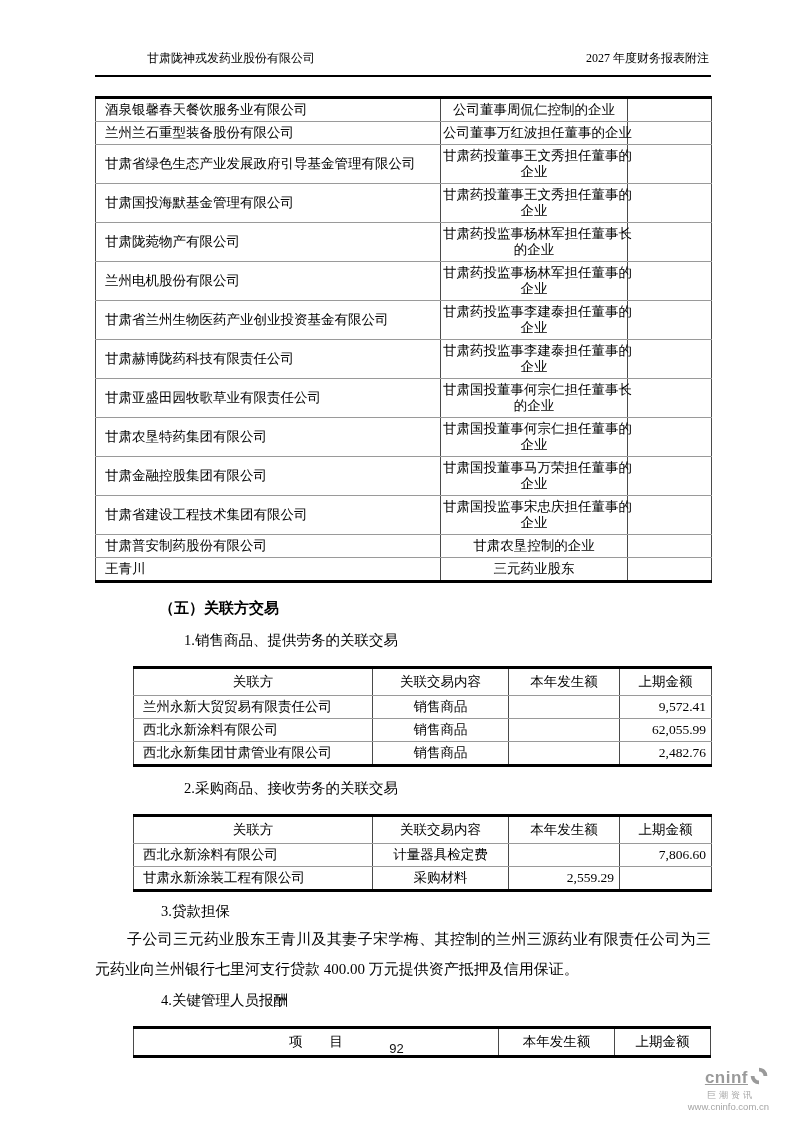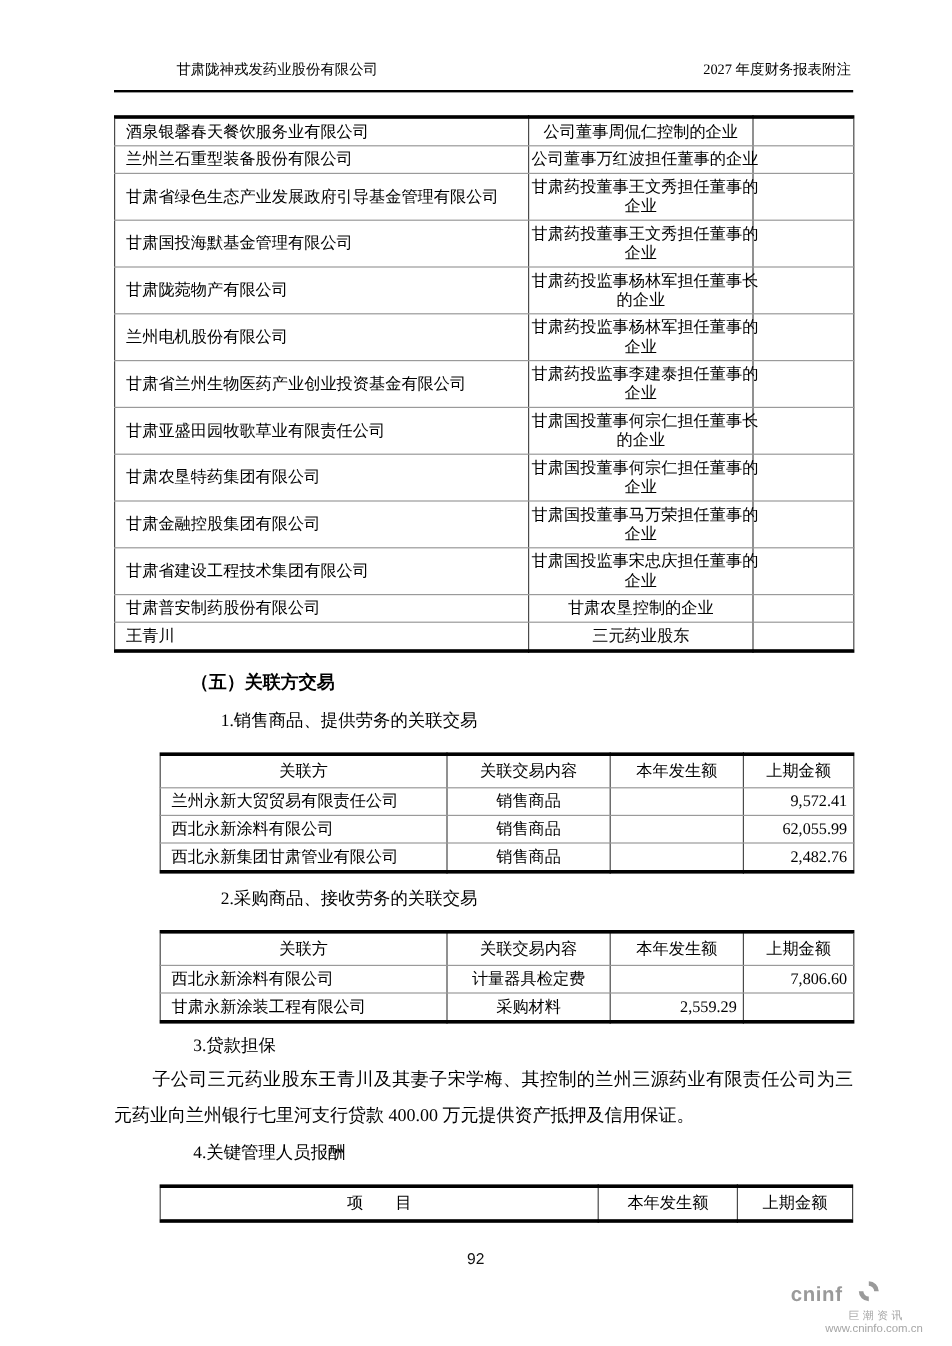--- a/index.html
+++ b/index.html
@@ -69,21 +69,21 @@
   }
 
   
   .page-number {
     position: absolute; left: 0; right: 0; top: 1041px;
     text-align: center;
     font-family: "Liberation Sans", "DejaVu Sans", sans-serif;
     font-size: 13px; color: #111;
   }
   .cninfo-logo { position: absolute; right: 24px; top: 1066px; width: 110px; text-align: right; color: #9a9a9a; }
-  .logo-row { display: flex; align-items: center; gap: 12px; }
+  .logo-row { display: flex; align-items: center; justify-content: flex-end; gap: 1px; text-decoration: underline; }
   .logo-brand {
     font-family: "Liberation Sans", "DejaVu Sans", sans-serif;
     font-weight: bold; font-size: 17px; letter-spacing: 0.5px; color: #9a9a9a; line-height: 18px;
   }
   .logo-swirl { display: inline-block; }
   .logo-cn { font-size: 9px; letter-spacing: 3px; line-height: 11px; margin-right: 14px; color: #a5a5a5; }
   .logo-url { font-family: "Liberation Sans", "DejaVu Sans", sans-serif; font-size: 9.5px; line-height: 12px; color: #a5a5a5; }
 </style>
 </head>
 <body>
@@ -127,20 +127,26 @@
         <td class="c3"></td>
       </tr>
       <tr>
         <td class="c1">兰州电机股份有限公司</td>
         <td class="c2">甘肃药投监事杨林军担任董事的
 企业</td>
         <td class="c3"></td>
       </tr>
       <tr>
         <td class="c1">甘肃省兰州生物医药产业创业投资基金有限公司</td>
+        <td class="c2">甘肃药投监事李建泰担任董事的
+企业</td>
+        <td class="c3"></td>
+      </tr>
+      <tr>
+        <td class="c1">甘肃赫博陇药科技有限责任公司</td>
         <td class="c2">甘肃药投监事李建泰担任董事的
 企业</td>
         <td class="c3"></td>
       </tr>
       <tr>
         <td class="c1">甘肃亚盛田园牧歌草业有限责任公司</td>
         <td class="c2">甘肃国投董事何宗仁担任董事长
 的企业</td>
         <td class="c3"></td>
       </tr>

